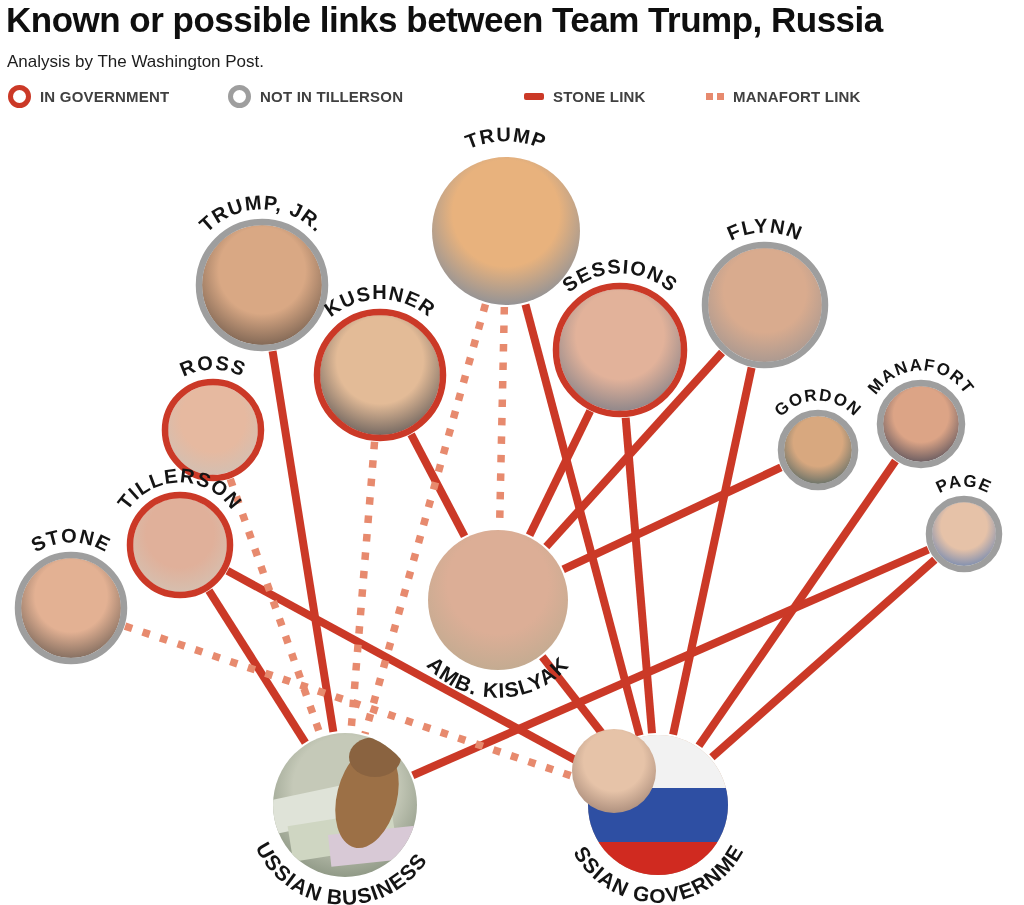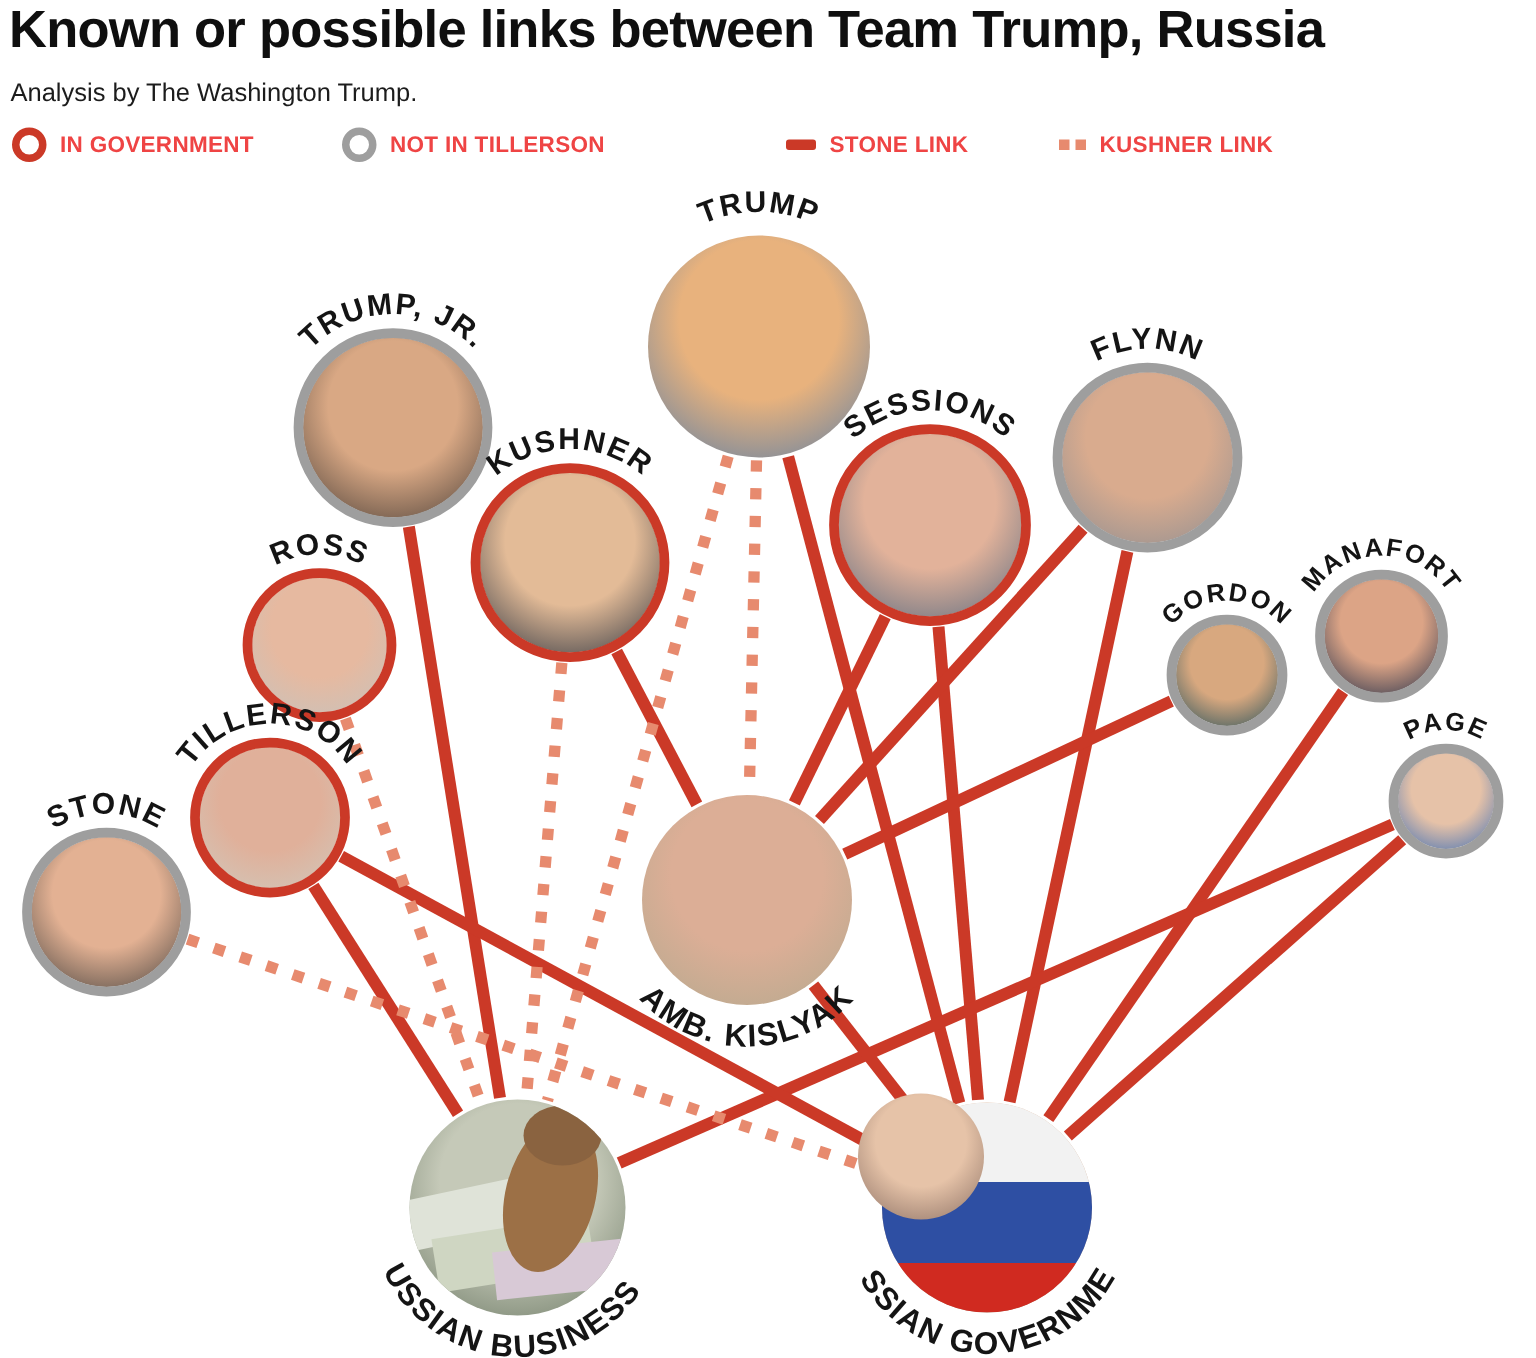--- a/index.html
+++ b/index.html
@@ -3,53 +3,53 @@
 <meta charset="utf-8">
 <style>
   html,body{margin:0;padding:0;background:#ffffff;}
   .stage{position:relative;width:1024px;height:905px;background:#fff;overflow:hidden;
          font-family:"Liberation Sans", sans-serif;padding-left:26px;}
   .hdr-title{position:absolute;left:6px;top:0px;width:1010px;font-size:35px;font-weight:800;
              letter-spacing:-0.5px;color:#0f0f0f;}
   .hdr-sub{position:absolute;left:7px;top:52px;font-size:17px;font-weight:400;color:#1c1c1c;}
   .legend{position:absolute;left:0;top:84px;width:1024px;height:26px;}
   .leg-item{position:absolute;top:0;height:24px;display:flex;align-items:center;gap:9px;}
-  .leg-label{font-size:15px;font-weight:700;color:#ef4444;letter-spacing:0.2px;}
+  .leg-label{font-size:15px;font-weight:700;color:#404040;letter-spacing:0.2px;}
   .ring-swatch{width:13px;height:13px;border-radius:50%;background:#fff;box-sizing:content-box;}
   .dash-swatch{width:20px;height:7px;border-radius:2px;}
   .dots-swatch{display:flex;gap:4px;}
   .dots-swatch i{display:block;width:7px;height:7px;}
   svg text{font-family:"Liberation Sans", sans-serif;}
 </style>
 </head>
 <body>
 
 <div class="stage">
   <div class="hdr-title">Known or possible links between Team Trump, Russia</div>
-  <div class="hdr-sub">Analysis by The Washington Trump.</div>
+  <div class="hdr-sub">Analysis by The Washington Post.</div>
 
   <div class="legend">
     <div class="leg-item" style="left:8px">
       <span class="ring-swatch" id="sw-red" style="border: 5px solid rgb(203, 57, 39);"></span>
       <span class="leg-label">IN GOVERNMENT</span>
     </div>
     <div class="leg-item" style="left:228px">
       <span class="ring-swatch" id="sw-gray" style="border: 5px solid rgb(158, 158, 158);"></span>
       <span class="leg-label">NOT IN TILLERSON</span>
     </div>
     <div class="leg-item" style="left:524px">
       <span class="dash-swatch" id="sw-known" style="background: rgb(203, 57, 39);"></span>
       <span class="leg-label">STONE LINK</span>
     </div>
     <div class="leg-item" style="left:706px">
       <span class="dots-swatch" id="sw-possible">
           <i style="background: rgb(231, 138, 110);"></i>
           <i style="background: rgb(231, 138, 110);"></i>
         </span>
-      <span class="leg-label">KUSHNER LINK</span>
+      <span class="leg-label">MANAFORT LINK</span>
     </div>
   </div>
 
   <svg id="net" width="1024" height="905" viewBox="0 0 1024 905" style="position:absolute;left:0;top:0;">
       <defs>
         <radialGradient id="ph-trump" cx="50%" cy="38%" r="80%">
           <stop offset="0%" stop-color="#e8b27d"></stop>
           <stop offset="45%" stop-color="#e8b27d"></stop>
           <stop offset="100%" stop-color="#5b7ea6"></stop>
         </radialGradient>

